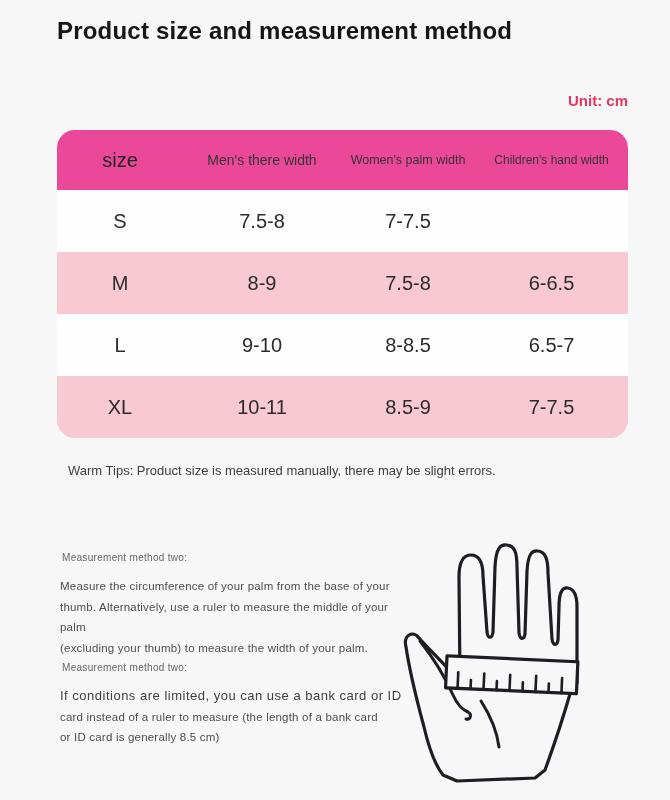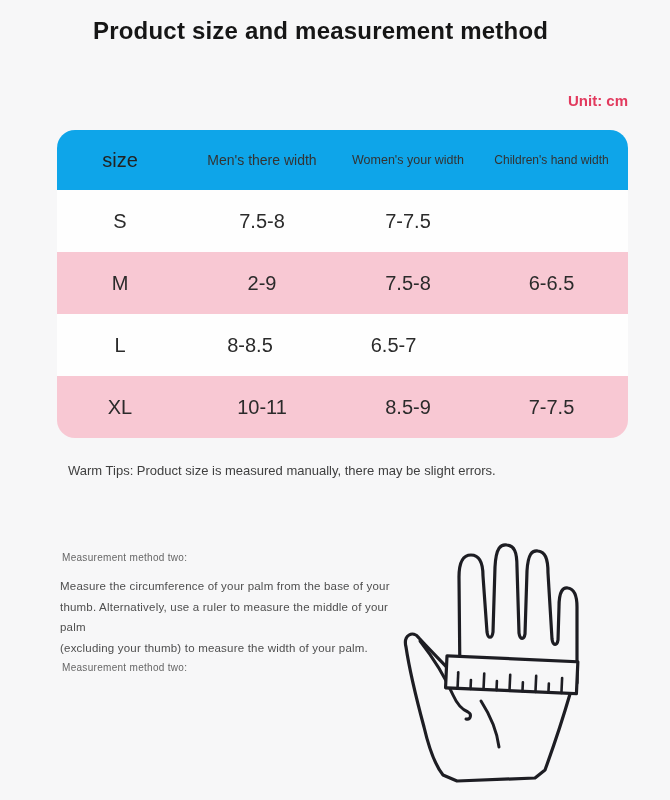--- a/index.html
+++ b/index.html
@@ -5,30 +5,30 @@
   * { margin:0; padding:0; box-sizing:border-box; }
   body { background:#e9e9e9; }
   .canvas {
     position:relative; width:670px; height:800px;
     background:#f7f7f8; overflow:hidden;
     font-family:"Liberation Sans", sans-serif;
     color:#2b2b2b;
   }
   .page-title {
     position:absolute; left:57px; top:17px;
-    font-size:24px; font-weight:700; color:#161616; letter-spacing:.2px;margin-left:36px;
+    font-size:24px; font-weight:700; color:#161616; letter-spacing:.2px;
   }
   .unit-label {
     position:absolute; right:42px; top:92px;
     font-size:15px; font-weight:700; color:#e23a5e;text-align:right;
   }
   
   .size-table { position:absolute; left:57px; top:130px; width:571px; }
   .trow { display:flex; width:100%; align-items:center; text-align:center; }
-  .trow.thead { height:60px; background:#0ea5e9; border-radius:18px 18px 0 0; }
+  .trow.thead { height:60px; background:#ec4899; border-radius:18px 18px 0 0; }
   .trow.data { height:62px; }
   .trow.white { background:#fefefe; }
   .trow.pink  { background:#f8c8d3; }
   .trow.last  { border-radius:0 0 18px 18px; }
   .c  { flex:0 0 auto; }
   .c1 { width:126px; } .c2 { width:158px; } .c3 { width:134px; } .c4 { width:153px; }
   .thead .c1 { font-size:20px; font-weight:500; color:#222; }
   .thead .c2 { font-size:14px; font-weight:500; color:#333; }
   .thead .c3 { font-size:12.5px; font-weight:500; color:#333; }
   .thead .c4 { font-size:12px;   font-weight:400; color:#333; }
@@ -58,39 +58,40 @@
 
 <div class="canvas">
 
   <div class="page-title">Product size and measurement method</div>
   <div class="unit-label">Unit: cm</div>
 
   <div class="size-table">
     <div class="trow thead">
       <div class="c c1">size</div>
       <div class="c c2">Men's there width</div>
-      <div class="c c3">Women's your width</div>
+      <div class="c c3">Women's palm width</div>
       <div class="c c4">Children's hand width</div>
     </div>
 
     <div class="trow data white">
       <div class="c c1">S</div>
       <div class="c c2">7.5-8</div>
       <div class="c c3">7-7.5</div>
     </div>
 
     <div class="trow data pink">
       <div class="c c1">M</div>
-      <div class="c c2">2-9</div>
+      <div class="c c2">8-9</div>
       <div class="c c3">7.5-8</div>
       <div class="c c4">6-6.5</div>
     </div>
 
     <div class="trow data white">
       <div class="c c1">L</div>
+      <div class="c c2">9-10</div>
       <div class="c c3">8-8.5</div>
       <div class="c c4">6.5-7</div>
     </div>
 
     <div class="trow data pink last">
       <div class="c c1">XL</div>
       <div class="c c2">10-11</div>
       <div class="c c3">8.5-9</div>
       <div class="c c4">7-7.5</div>
     </div>
@@ -99,20 +100,25 @@
   <div class="warm-tips">Warm Tips: Product size is measured manually, there may be slight errors.</div>
 
   <div class="method-label ml-1">Measurement method two:</div>
   <div class="method-text mt-1">
     <div class="line-0">Measure the circumference of your palm from the base of your</div>
     <div class="line-1">thumb. Alternatively, use a ruler to measure the middle of your palm</div>
     <div class="line-2">(excluding your thumb) to measure the width of your palm.</div>
   </div>
 
   <div class="method-label ml-2">Measurement method two:</div>
+  <div class="method-text mt-2">
+    <div class="line-0">If conditions are limited, you can use a bank card or ID</div>
+    <div class="line-1">card instead of a ruler to measure (the length of a bank card</div>
+    <div class="line-2">or ID card is generally 8.5 cm)</div>
+  </div>
 
   <div class="hand-illustration">
     <svg width="250" height="260" viewBox="0 0 250 260" fill="none" stroke="#1d1d23" stroke-width="3.2" stroke-linecap="round" stroke-linejoin="round">
 
       <path fill="#f7f7f8" d="M62,145
         C52,134 34,116 26,107
         C20,99 10,104 13,116
         C16,136 24,170 31,196
         C35,213 42,234 50,244
         L64,250 L142,247 L152,239

